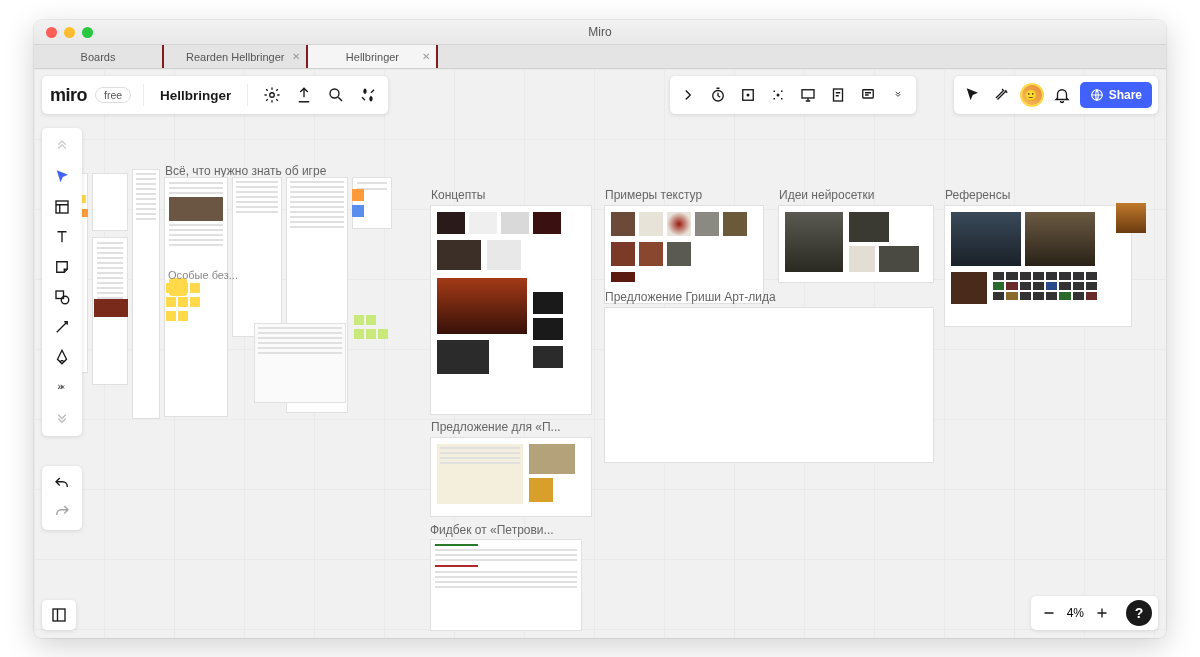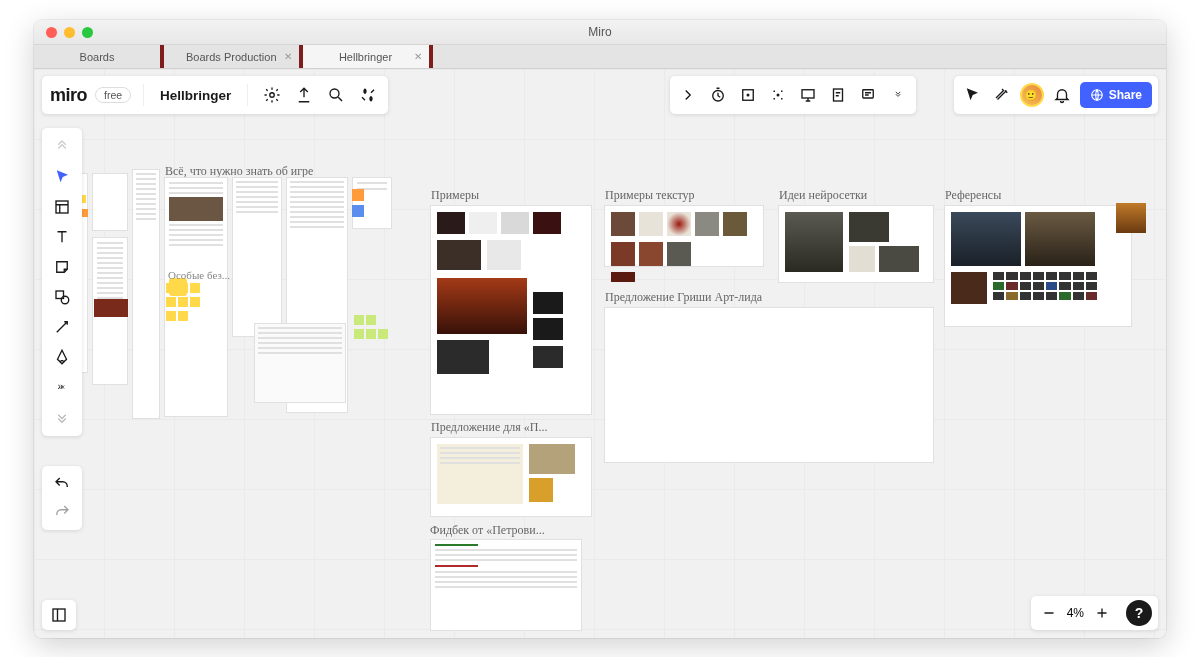--- a/index.html
+++ b/index.html
@@ -19,21 +19,21 @@
     overflow: hidden;
   }
   
   .titlebar { height: 25px; display: flex; align-items: center; position: relative; background: linear-gradient(#f2f2f2,#e8e8e8); border-bottom: 1px solid #d5d5d5;}
   .traffic { display: flex; gap: 7px; margin-left: 12px; }
   .dot { width: 11px; height: 11px; border-radius: 50%; }
   .dot.red { background: #ff5f57; } .dot.yellow { background: #febc2e; } .dot.green { background: #28c840; }
   .wintitle { position: absolute; left:0; right:0; text-align:center; font-size: 12px; color:#555; pointer-events:none;}
   
   .tabrow { height: 24px; display:flex; background:#e4e4e4; border-bottom:1px solid #d0d0d0; font-size:11px; color:#555;}
-  .tab { padding: 0 22px; display:flex; align-items:center; justify-content:center; position:relative; border-right:4px solid #7f1d1d; min-width:130px;}
+  .tab { padding: 0 22px; display:flex; align-items:center; justify-content:center; position:relative; border-right:2px solid #7f1d1d; min-width:130px;}
   .tab.active { background:#f5f5f5; }
   .tab .close { position:absolute; right:6px; color:#999; font-size:10px;}
   
   .apptop { position:absolute; left:8px; top:56px; height:38px; background:#fff; border-radius:5px; box-shadow:0 1px 4px rgba(0,0,0,0.12); display:flex; align-items:center; padding:0 8px; gap:8px;}
   .logo { font-weight:800; font-size:18px; letter-spacing:-0.5px; color:#1a1a1a;}
   .pill { border:1px solid #ddd; border-radius:12px; padding:1px 8px; font-size:10.5px; color:#555;}
   .boardname { font-size:13.5px; font-weight:600; color:#1a1a1a; margin-left:4px; margin-right:4px;}
   .divider { width:1px; height:22px; background:#eee; margin:0 4px;}
   .iconbtn { width:24px; height:24px; display:flex; align-items:center; justify-content:center; color:#333; cursor:pointer; border-radius:4px;}
   .iconbtn svg { width:18px; height:18px; stroke:#1a1a1a; stroke-width:1.8; fill:none; }
@@ -50,21 +50,20 @@
   .sidebar3 { position:absolute; left:8px; bottom:8px; width:34px;height:30px; background:#fff; border-radius:5px; box-shadow:0 1px 4px rgba(0,0,0,0.12); display:flex;align-items:center;justify-content:center;}
   
   .zoom { position:absolute; right:8px; bottom:8px; background:#fff; border-radius:5px; box-shadow:0 1px 4px rgba(0,0,0,0.12); height:34px; display:flex; align-items:center; padding:0 6px; gap:6px;}
   .zoom span{font-size:12px;}
   .help { width:26px;height:26px;border-radius:50%;background:#1a1a1a;color:#fff;display:flex;align-items:center;justify-content:center;font-size:14px;font-weight:700;margin-left:6px;}
   
   .canvas { position:absolute; left:0; top:49px; right:0; bottom:0; background:#f1f1f1;
     background-image: linear-gradient(#eaeaea 1px, transparent 1px), linear-gradient(90deg, #eaeaea 1px, transparent 1px);
     background-size: 70px 70px;
     overflow:hidden;
-    font-family:Liberation Serif, serif;
   }
   .frame { position:absolute; background:#fff; border:1px solid #e0e0e0;}
   .frtitle { position:absolute; top:-18px; left:0; font-size:12px; color:#666; white-space:nowrap;}
   .sticky{ background:#ffd94a; }
   .textln{height:2px;background:#e0e0e0;margin-bottom:3px;}
   .img{background:repeating-linear-gradient(45deg,#c7c7c7,#c7c7c7 2px,#d8d8d8 2px,#d8d8d8 4px);}
 </style>
 </head>
 <body>
 
@@ -77,21 +76,21 @@
       <div class="dot green"></div>
     </div>
     <div class="wintitle">Miro</div>
   </div>
 
   <div class="tabrow">
     <div class="tab">
       <span>Boards</span>
     </div>
     <div class="tab">
-      <span>Boards Production</span>
+      <span>Rearden Hellbringer</span>
       <span class="close">✕</span>
     </div>
     <div class="tab active">
       <span>Hellbringer</span>
       <span class="close">✕</span>
     </div>
   </div>
 
   <div class="canvas">
 
@@ -205,35 +204,35 @@
       <div class="sticky" style="position:absolute;width:10px;height:10px;left:0;top:0;background:#c9e97a;"></div>
       <div class="sticky" style="position:absolute;width:10px;height:10px;left:12px;top:0;background:#c9e97a;"></div>
       <div class="sticky" style="position:absolute;width:10px;height:10px;left:0;top:14px;background:#c9e97a;"></div>
       <div class="sticky" style="position:absolute;width:10px;height:10px;left:12px;top:14px;background:#c9e97a;"></div>
       <div class="sticky" style="position:absolute;width:10px;height:10px;left:24px;top:14px;background:#c9e97a;"></div>
     </div>
 
     <div style="position:absolute;left:60px;top:230px;width:34px;height:18px;background:#7a2a1a;"></div>
 
     <div class="frame" style="left:396px;top:136px;width:162px;height:210px;">
-      <div class="frtitle">Примеры</div>
+      <div class="frtitle">Концепты</div>
       <div style="position:absolute;left:6px;top:6px;width:28px;height:22px;background:#2a1a1a;"></div>
       <div style="position:absolute;left:38px;top:6px;width:28px;height:22px;background:#efefef;"></div>
       <div style="position:absolute;left:70px;top:6px;width:28px;height:22px;background:#d9d9d9;"></div>
       <div style="position:absolute;left:102px;top:6px;width:28px;height:22px;background:#3a1010;"></div>
       <div style="position:absolute;left:6px;top:34px;width:44px;height:30px;background:#3b2f28;"></div>
       <div style="position:absolute;left:56px;top:34px;width:34px;height:30px;background:#e8e8e8;"></div>
       <div style="position:absolute;left:6px;top:72px;width:90px;height:56px;background:linear-gradient(#a43a16,#371109);"></div>
       <div style="position:absolute;left:102px;top:86px;width:30px;height:22px;background:#1a1a1a;"></div>
       <div style="position:absolute;left:102px;top:112px;width:30px;height:22px;background:#1a1a1a;"></div>
       <div style="position:absolute;left:6px;top:134px;width:52px;height:34px;background:#2b2b2b;"></div>
       <div style="position:absolute;left:102px;top:140px;width:30px;height:22px;background:#2b2b2b;"></div>
     </div>
 
-    <div class="frame" style="left:570px;top:136px;width:160px;height:62px;">
+    <div class="frame" style="left:570px;top:136px;width:160px;height:99px;">
       <div class="frtitle">Примеры текстур</div>
       <div style="position:absolute;left:6px;top:6px;width:24px;height:24px;background:#6b4a3a;"></div>
       <div style="position:absolute;left:34px;top:6px;width:24px;height:24px;background:#e8e3d8;"></div>
       <div style="position:absolute;left:62px;top:6px;width:24px;height:24px;background:radial-gradient(#9a1a10,#e8e3d8 70%);"></div>
       <div style="position:absolute;left:90px;top:6px;width:24px;height:24px;background:#8a8a82;"></div>
       <div style="position:absolute;left:118px;top:6px;width:24px;height:24px;background:#6b5a3a;"></div>
       <div style="position:absolute;left:6px;top:36px;width:24px;height:24px;background:#7b3a28;"></div>
       <div style="position:absolute;left:34px;top:36px;width:24px;height:24px;background:#8a472f;"></div>
       <div style="position:absolute;left:62px;top:36px;width:24px;height:24px;background:#5a5a52;"></div>
       <div style="position:absolute;left:6px;top:66px;width:24px;height:10px;background:#5a1a10;"></div>

